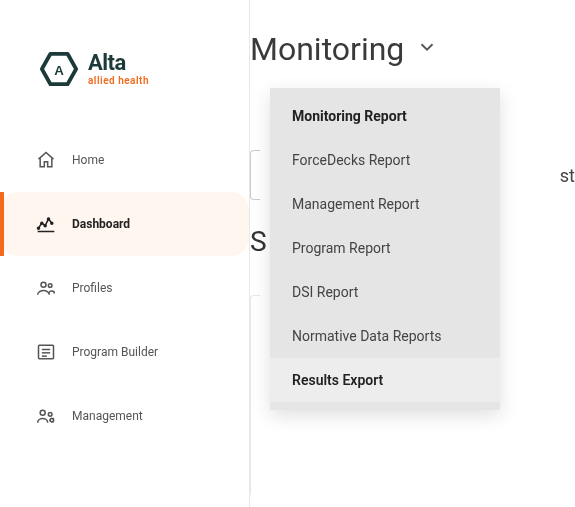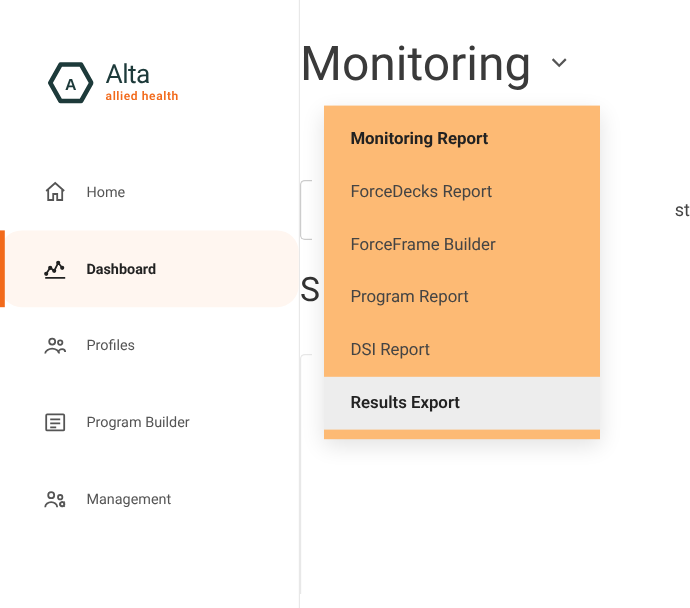--- a/index.html
+++ b/index.html
@@ -17,21 +17,21 @@
     display: flex;
     align-items: center;
     gap: 10px;
   }
   .logo-mark {
     width: 38px;
     height: 38px;
     flex-shrink: 0;
   }
   .logo-text { display: flex; flex-direction: column; line-height: 1; }
-  .logo-title { font-size: 22px; font-weight: 400; color: #1d3a3a; letter-spacing: -0.5px; }
+  .logo-title { font-size: 22px; font-weight: 700; color: #1d3a3a; letter-spacing: -0.5px; }
   .logo-sub { font-size: 10px; font-weight: 600; color: #f26a1b; letter-spacing: 0.5px; margin-top: 2px; }
   .nav { display: flex; flex-direction: column; padding-top: 10px; }
   .nav-item {
     display: flex;
     align-items: center;
     gap: 16px;
     height: 64px;
     padding: 0 0 0 36px;
     color: #555;
     font-size: 12px;
@@ -53,32 +53,32 @@
   }
   .nav-icon { width: 20px; height: 20px; flex-shrink: 0; color: #555; display:flex; align-items:center; justify-content:center;}
   .nav-item.active .nav-icon { color: #222; }
   .main {
     flex: 1;
     position: relative;
     padding: 30px 0 0 0;
   }
   .heading-row { display: flex; align-items: center; gap: 12px; padding-left: 0; }
   .heading {
-    font-size: 40px;
+    font-size: 32px;
     font-weight: 400;
     color: #3a3a3a;
     margin-left: 0;
   }
   .chevron { color: #555; }
   .dropdown {
     position: absolute;
     top: 88px;
     left: 20px;
     width: 230px;
-    background: #fdba74;
+    background: #e5e5e5;
     box-shadow: 0 6px 18px rgba(0,0,0,0.12);
     padding: 14px 0 8px 0;
     z-index: 10;
   }
   .dropdown-header {
     font-size: 14px;
     font-weight: 700;
     color: #222;
     padding: 6px 22px 14px 22px;
   }
@@ -119,21 +119,21 @@
     border-radius: 4px 0 0 0;
   }
   .right-edge {
     position: absolute;
     right: 0;
     top: 150px;
     height: 50px;
     display:flex;
     align-items:center;
     color:#444;
-    font-size:15px;
+    font-size:18px;
   }
 </style>
 </head>
 <body>
 
 <div class="app">
   <aside class="sidebar">
     <div class="logo-area">
       <span class="logo-mark">
         <svg viewBox="0 0 40 40" width="38" height="38">
@@ -218,19 +218,20 @@
     </div>
 
     <div class="bg-border"></div>
     <div class="right-edge">st</div>
     <div class="bg-letter s">S</div>
     <div class="bg-border2"></div>
 
     <div class="dropdown">
       <div class="dropdown-header">Monitoring Report</div>
       <div class="dropdown-item">ForceDecks Report</div>
-      <div class="dropdown-item">ForceFrame Builder</div>
+      <div class="dropdown-item">Management Report</div>
       <div class="dropdown-item">Program Report</div>
       <div class="dropdown-item">DSI Report</div>
+      <div class="dropdown-item">Normative Data Reports</div>
       <div class="dropdown-item highlight">Results Export</div>
     </div>
   </main>
 </div>
 
 </body></html>

